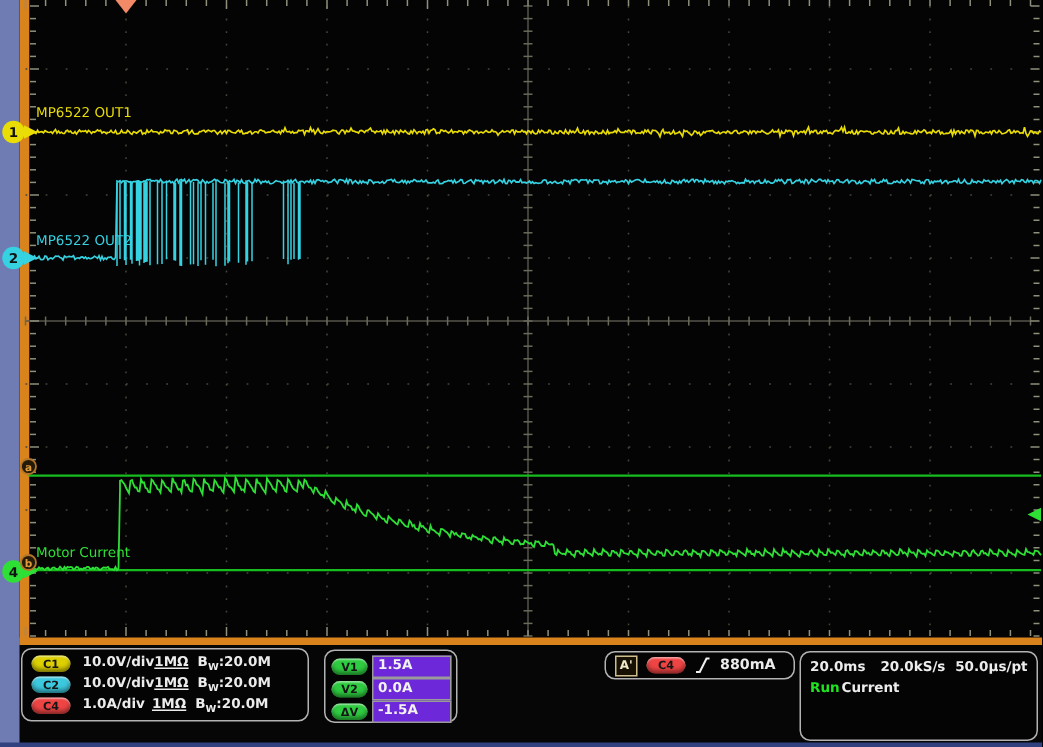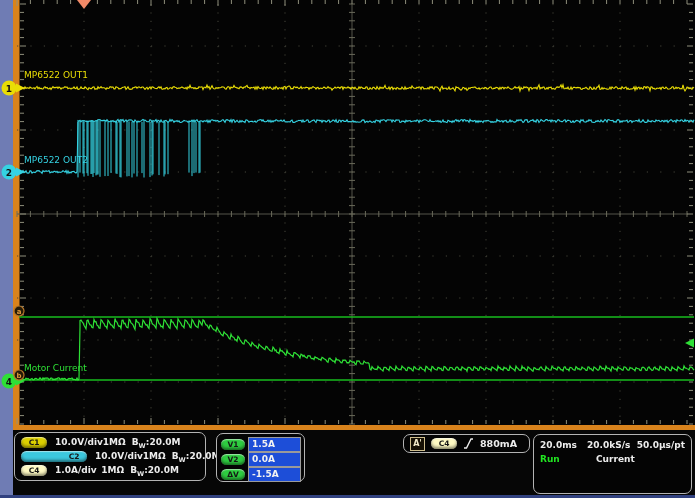--- a/index.html
+++ b/index.html
@@ -9,46 +9,46 @@
   #bezel-bottom{position:absolute;left:0;bottom:0;width:695px;height:3px;background:#31417f;}
   #plot-svg{position:absolute;left:0;top:0;}
   
   #statusbar{position:absolute;left:0;top:430px;width:695px;height:65px;color:#ececec;}
   .box{position:absolute;background:#040404;border:1.5px solid #b3b3b3;border-radius:7px;box-sizing:border-box;}
   .txt{font-size:9px;font-weight:bold;color:#ececec;white-space:nowrap;}
   .pill{display:inline-block;width:26px;height:11px;border-radius:6px;text-align:center;
         font-size:7.5px;font-weight:bold;color:#161616;line-height:11px;
         box-shadow:inset 0 -2px 3px rgba(0,0,0,.45), inset 0 1px 1px rgba(255,255,255,.55);}
   .pill-c1{background:#ddd000;}
-  .pill-c2{background:#3cc8de;padding-left:40px;}
-  .pill-c4{background:#fef9c3;}
+  .pill-c2{background:#3cc8de;}
+  .pill-c4{background:#ef4444;}
   .pill-grn{background:#2ecc40;}
   
   #box-channels{left:14px;top:2px;width:192px;height:49px;padding:4px 6px 0 6px;}
   .ch-row{display:flex;height:14px;padding-right:20px;}
   .ch-row .pill{margin-right:8px;flex:0 0 auto;}
   .ch-scale{width:62px;}
-  .ch-imp{margin-left:auto;margin-right:6px;}
+  .ch-imp{margin-left:auto;margin-right:6px;text-decoration:underline;}
   sub.bw{font-size:6.5px;font-weight:bold;}
   
   #box-cursors{left:216px;top:3px;width:89px;height:49px;padding:3px 3px 0 4px;}
   .cur-row{display:flex;align-items:center;height:15px;}
   .cur-row .pill{margin-right:3px;}
-  .cur-cell{width:52px;height:13px;border:1px solid #9a9a9a;background:#1d4ed8;
+  .cur-cell{width:52px;height:13px;border:1px solid #9a9a9a;background:#6d28d9;
             font-size:9px;font-weight:bold;line-height:13px;padding-left:3px;color:#f2f2f2;}
   
   #box-trigger{left:403px;top:4px;width:127px;height:19px;display:flex;align-items:center;gap:6px;padding:0 6px;}
   .abox{display:inline-block;width:13px;height:12px;border:1px solid #cdbd8d;background:#171104;
         color:#f2e9c8;font-size:8px;font-weight:bold;text-align:center;line-height:12px;}
   
   #box-acq{left:533px;top:4px;width:159px;height:60px;padding:3px 6px 0 6px;}
   .acq-row{display:flex;align-items:center;height:14px;}
   .gap10{margin-right:10px;} .gap12{margin-right:12px;}
   .push-right{margin-left:auto;}
-  .run{color:#21e421;width:56px;}
+  .run{color:#21e421;width:21px;}
   .time{color:#f0a01a;}
 </style>
 </head>
 <body>
 
 <div id="screen">
 
   <div id="bezel-left"></div>
 
   <svg id="plot-svg" width="695" height="430">

